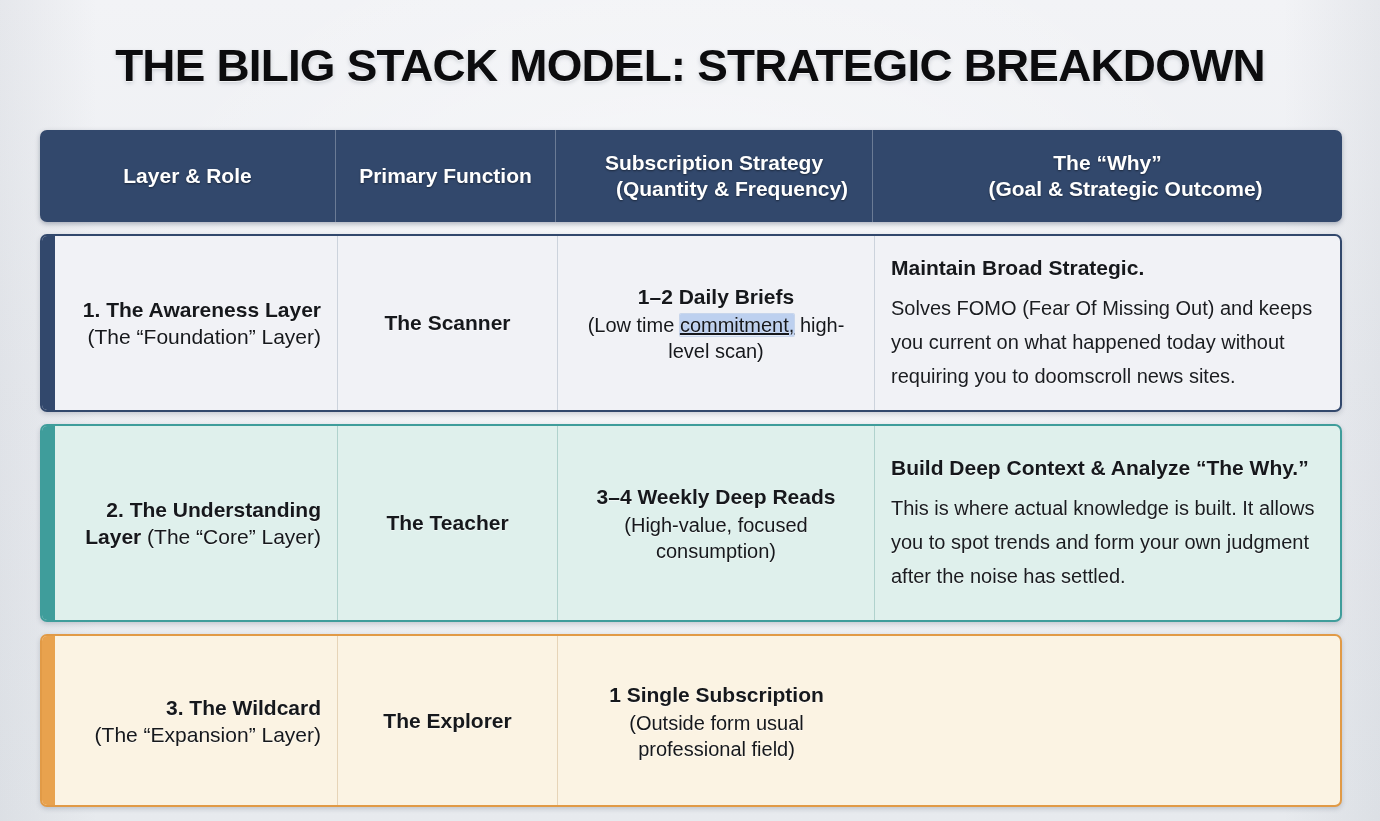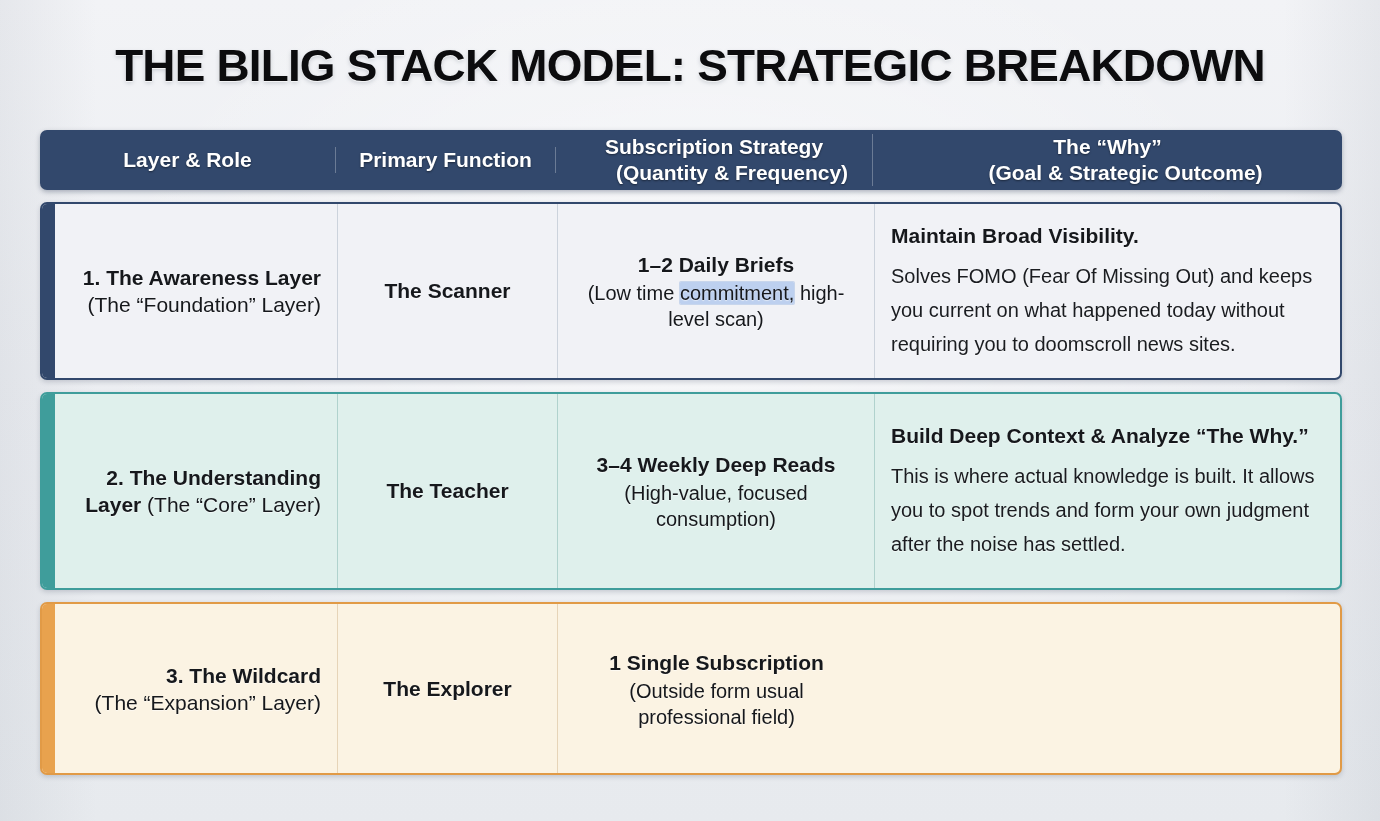--- a/index.html
+++ b/index.html
@@ -51,26 +51,25 @@
   .table {
     position: absolute;
     left: 40px;
     top: 130px;
     width: 1302px;
   }
 
   
   .thead {
     display: flex;
-    height: 60px;
+    height: 92px;
     background: #32486c;
     border-radius: 7px;
     box-shadow: 0 2px 5px rgba(40,55,80,0.35);
     overflow: hidden;
-    align-items: center;
   }
   .th {
     display: flex;
     flex-direction: column;
     align-items: center;
     justify-content: center;
     color: #ffffff;
     font-weight: 700;
     font-size: 21px;
     line-height: 26px;
@@ -149,20 +148,21 @@
   .strategy .note {
     font-size: 20px;
     font-weight: 400;
     line-height: 26px;
     display: block;
   }
   .sel {
     background: #bdd0ef;
     border-radius: 1px;
     box-shadow: 0 0 0 1px rgba(160,185,225,0.5);
+    text-decoration: underline;
   }
 
   .why .head {
     font-size: 21px;
     font-weight: 700;
     line-height: 28px;
     color: #16181c;
     display: block;
     margin-bottom: 9px;
     text-shadow: 0 1px 1px rgba(255,255,255,0.6);
@@ -223,21 +223,21 @@
     <div class="cell c2">
       <div class="func">The Scanner</div>
     </div>
     <div class="cell c3">
       <div class="strategy">
         <span class="head">1–2 Daily Briefs</span>
         <span class="note"><span>(Low time </span><span class="sel">commitment,</span><span> high-level scan)</span></span>
       </div>
     </div>
     <div class="cell c4 why">
-      <span class="head">Maintain Broad Visibility.</span>
+      <span class="head">Maintain Broad Strategic.</span>
       <span class="body">Solves FOMO (Fear Of Missing Out) and keeps you current on what happened today without requiring you to doomscroll news sites.</span>
     </div>
   </div>
 
   <div class="row row-2">
     <div class="accent"></div>
     <div class="cell c1">
       <div class="layer-name">
         <b>2. The Understanding Layer</b>
         <span class="light">(The “Core” Layer)</span>

